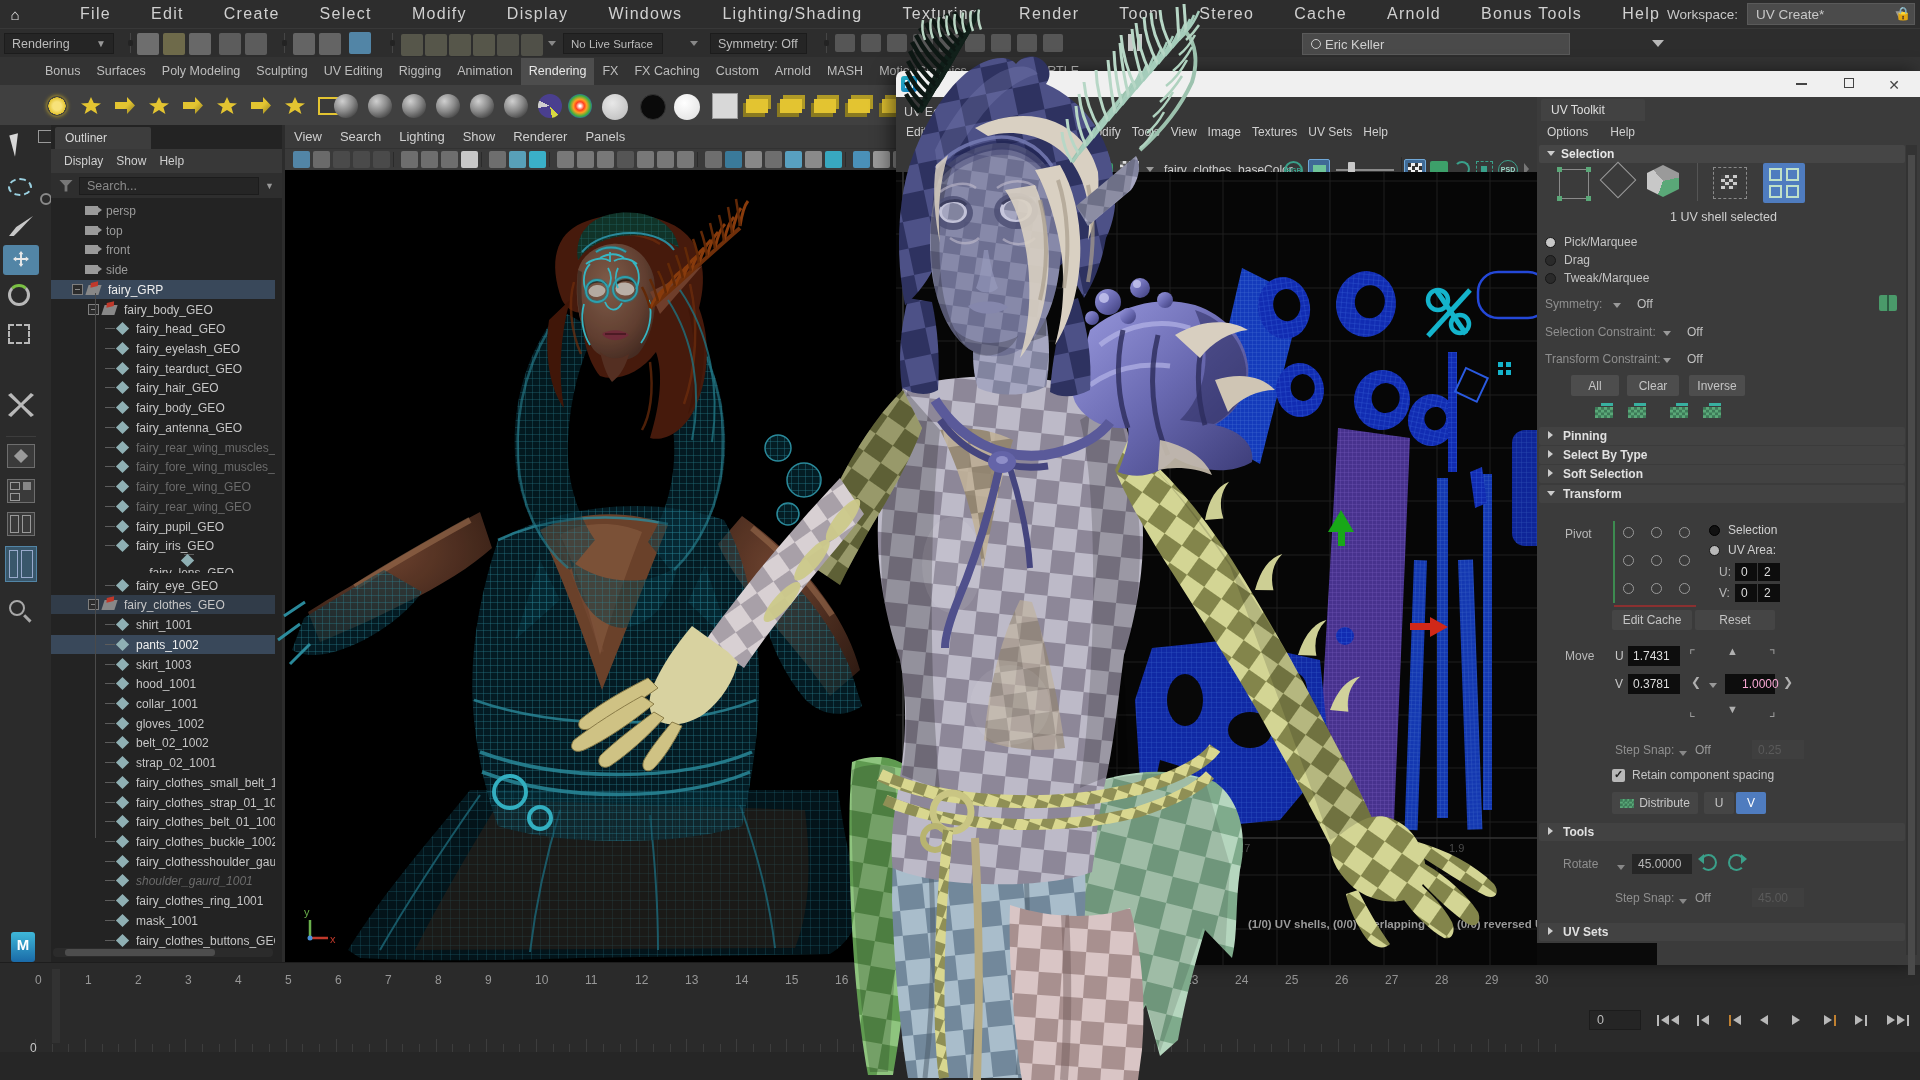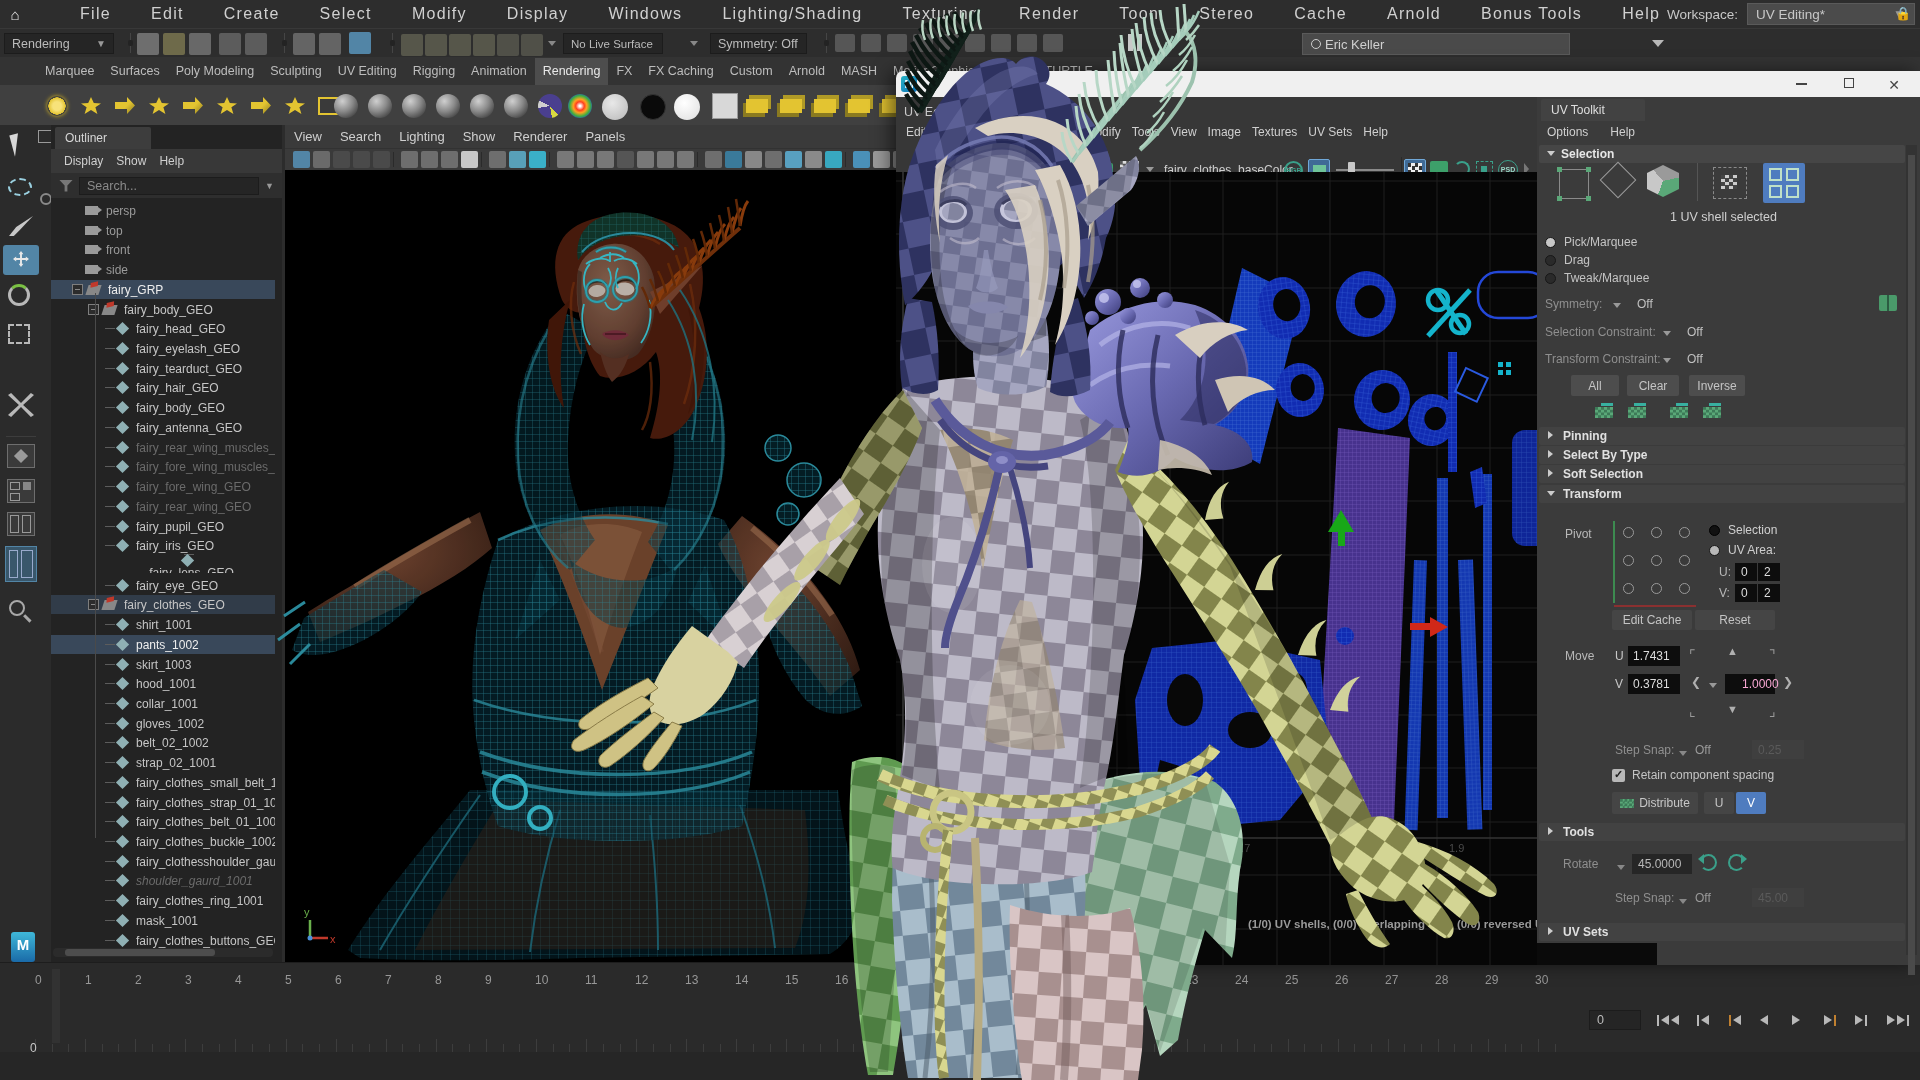--- a/index.html
+++ b/index.html
@@ -82,21 +82,21 @@
       <span class="m">Lighting/Shading</span>
       <span class="m">Texturing</span>
       <span class="m">Render</span>
       <span class="m">Toon</span>
       <span class="m">Stereo</span>
       <span class="m">Cache</span>
       <span class="m">Arnold</span>
       <span class="m">Bonus Tools</span>
       <span class="m">Help</span>
     <div id="ws">Workspace: <div id="wsdd">
-          <span>UV Editing*</span>
+          <span>UV Create*</span>
           <span style="color:#999">▼</span>
         </div></div>
     <div style="position:absolute;right:8px;top:6px;color:#bbb;font-size:13px">🔒</div>
   </div>
 
   <div id="tbar" class="abs">
     <div class="fld" style="position:absolute;left:4px;top:4px;width:110px;justify-content:space-between">Rendering<span style="color:#999;font-size:10px">▼</span></div>
     <div class="sep" style="position:absolute;left:124px;top:4px"></div>
     <div class="ic" style="position:absolute;left:136px;top:4px;background:#6e6e6e"></div>
     <div class="ic" style="position:absolute;left:162px;top:4px;background:#6e6a4a"></div>
@@ -146,21 +146,21 @@
         <div style="position:absolute;left:2px;top:1px;width:10px;height:3px;background:#b0b0b0"></div>
         <div style="position:absolute;left:2px;top:7px;width:10px;height:3px;background:#b0b0b0"></div>
         <div style="position:absolute;left:2px;top:13px;width:10px;height:3px;background:#b0b0b0"></div>
       </div>
     <div style="position:absolute;left:1901px;top:33px;width:16px;height:16px;background:#b0b0b0;clip-path:polygon(50% 0,100% 30%,50% 60%,0 30%)"></div>
       <div style="position:absolute;left:1901px;top:41px;width:16px;height:12px;background:#909090;clip-path:polygon(50% 0,100% 30%,50% 60%,0 30%)"></div>
   </div>
 
   <div id="shelftabs" class="abs">
     <div style="width:37px"></div>
-    <span class="t">Marquee</span>
+    <span class="t">Bonus</span>
       <span class="t">Surfaces</span>
       <span class="t">Poly Modeling</span>
       <span class="t">Sculpting</span>
       <span class="t">UV Editing</span>
       <span class="t">Rigging</span>
       <span class="t">Animation</span>
       <span class="t act">Rendering</span>
       <span class="t">FX</span>
       <span class="t">FX Caching</span>
       <span class="t">Custom</span>

